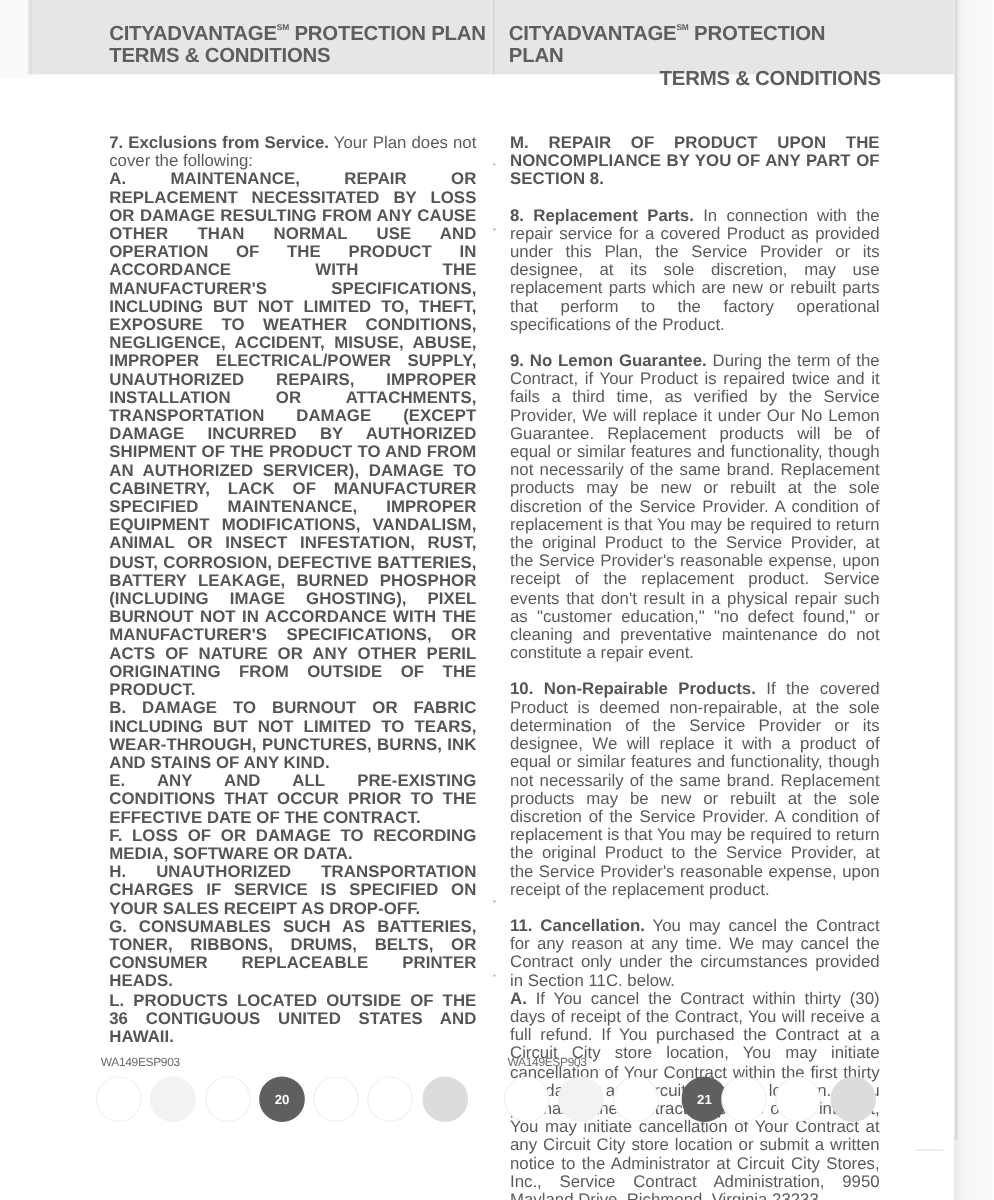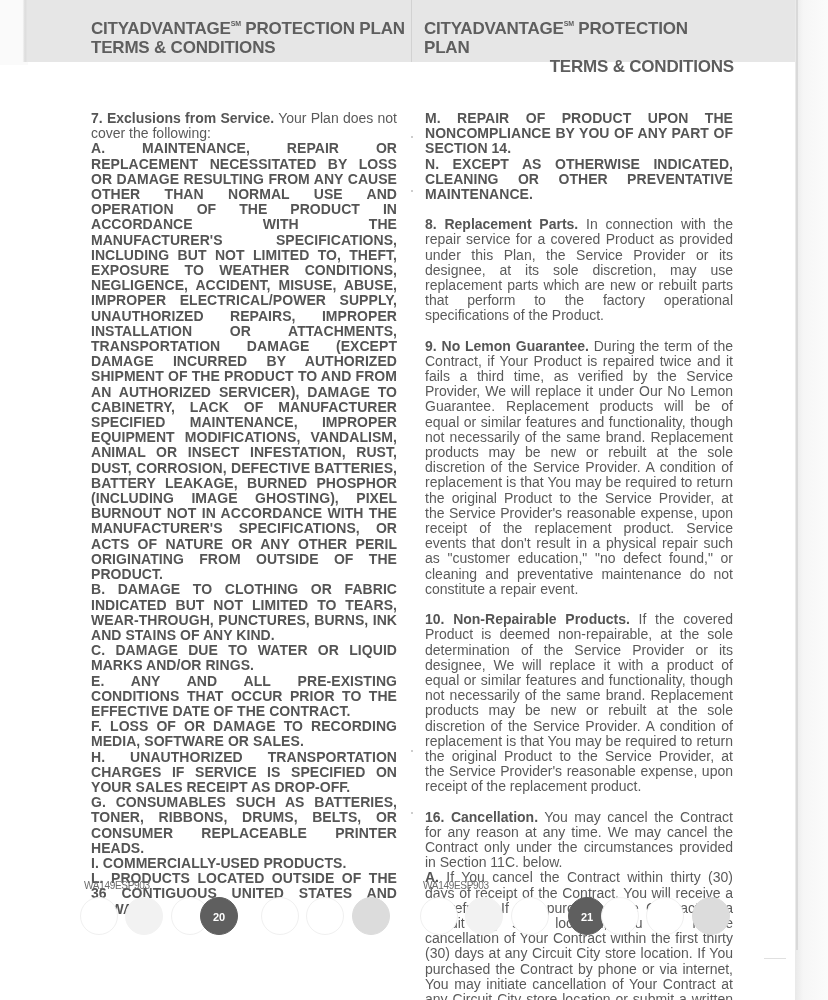--- a/index.html
+++ b/index.html
@@ -101,48 +101,45 @@
 <div class="header-title header-right">
   <span class="line1"><span>CITYADVANTAGE</span><sup>SM</sup><span> PROTECTION PLAN</span></span>
   <span>TERMS &amp; CONDITIONS</span>
 </div>
 
 <div class="column col-left">
   <p class="body-p">
     <span class="sec-head">7. Exclusions from Service.</span><span> Your Plan does not cover the following:</span>
   </p>
   <p class="caps">A. MAINTENANCE, REPAIR OR REPLACEMENT NECESSITATED BY LOSS OR DAMAGE RESULTING FROM ANY CAUSE OTHER THAN NORMAL USE AND OPERATION OF THE PRODUCT IN ACCORDANCE WITH THE MANUFACTURER'S SPECIFICATIONS, INCLUDING BUT NOT LIMITED TO, THEFT, EXPOSURE TO WEATHER CONDITIONS, NEGLIGENCE, ACCIDENT, MISUSE, ABUSE, IMPROPER ELECTRICAL/POWER SUPPLY, UNAUTHORIZED REPAIRS, IMPROPER INSTALLATION OR ATTACHMENTS, TRANSPORTATION DAMAGE (EXCEPT DAMAGE INCURRED BY AUTHORIZED SHIPMENT OF THE PRODUCT TO AND FROM AN AUTHORIZED SERVICER), DAMAGE TO CABINETRY, LACK OF MANUFACTURER SPECIFIED MAINTENANCE, IMPROPER EQUIPMENT MODIFICATIONS, VANDALISM, ANIMAL OR INSECT INFESTATION, RUST, DUST, CORROSION, DEFECTIVE BATTERIES, BATTERY LEAKAGE, BURNED PHOSPHOR (INCLUDING IMAGE GHOSTING), PIXEL BURNOUT NOT IN ACCORDANCE WITH THE MANUFACTURER'S SPECIFICATIONS, OR ACTS OF NATURE OR ANY OTHER PERIL ORIGINATING FROM OUTSIDE OF THE PRODUCT.</p>
-  <p class="caps">B. DAMAGE TO CLOTHING OR FABRIC INDICATED BUT NOT LIMITED TO TEARS, WEAR-THROUGH, PUNCTURES, BURNS, INK AND STAINS OF ANY KIND.</p>
-  <p class="caps">C. DAMAGE DUE TO WATER OR LIQUID MARKS AND/OR RINGS.</p>
+  <p class="caps">B. DAMAGE TO BURNOUT OR FABRIC INCLUDING BUT NOT LIMITED TO TEARS, WEAR-THROUGH, PUNCTURES, BURNS, INK AND STAINS OF ANY KIND.</p>
   <p class="caps">E. ANY AND ALL PRE-EXISTING CONDITIONS THAT OCCUR PRIOR TO THE EFFECTIVE DATE OF THE CONTRACT.</p>
-  <p class="caps">F. LOSS OF OR DAMAGE TO RECORDING MEDIA, SOFTWARE OR SALES.</p>
+  <p class="caps">F. LOSS OF OR DAMAGE TO RECORDING MEDIA, SOFTWARE OR DATA.</p>
   <p class="caps">H. UNAUTHORIZED TRANSPORTATION CHARGES IF SERVICE IS SPECIFIED ON YOUR SALES RECEIPT AS DROP-OFF.</p>
   <p class="caps">G. CONSUMABLES SUCH AS BATTERIES, TONER, RIBBONS, DRUMS, BELTS, OR CONSUMER REPLACEABLE PRINTER HEADS.</p>
-  <p class="caps">I. COMMERCIALLY-USED PRODUCTS.</p>
   <p class="caps">L. PRODUCTS LOCATED OUTSIDE OF THE 36 CONTIGUOUS UNITED STATES AND HAWAII.</p>
 </div>
 
 <div class="column col-right">
-  <p class="caps">M. REPAIR OF PRODUCT UPON THE NONCOMPLIANCE BY YOU OF ANY PART OF SECTION 14.</p>
-  <p class="caps">N. EXCEPT AS OTHERWISE INDICATED, CLEANING OR OTHER PREVENTATIVE MAINTENANCE.</p>
+  <p class="caps">M. REPAIR OF PRODUCT UPON THE NONCOMPLIANCE BY YOU OF ANY PART OF SECTION 8.</p>
   <div class="gap"></div>
   <p class="body-p">
     <span class="sec-head">8. Replacement Parts.</span><span> In connection with the repair service for a covered Product as provided under this Plan, the Service Provider or its designee, at its sole discretion, may use replacement parts which are new or rebuilt parts that perform to the factory operational specifications of the Product.</span>
   </p>
   <div class="gap"></div>
   <p class="body-p">
     <span class="sec-head">9. No Lemon Guarantee.</span><span> During the term of the Contract, if Your Product is repaired twice and it fails a third time, as verified by the Service Provider, We will replace it under Our No Lemon Guarantee. Replacement products will be of equal or similar features and functionality, though not necessarily of the same brand. Replacement products may be new or rebuilt at the sole discretion of the Service Provider. A condition of replacement is that You may be required to return the original Product to the Service Provider, at the Service Provider's reasonable expense, upon receipt of the replacement product. Service events that don't result in a physical repair such as "customer education," "no defect found," or cleaning and preventative maintenance do not constitute a repair event.</span>
   </p>
   <div class="gap"></div>
   <p class="body-p">
     <span class="sec-head">10. Non-Repairable Products.</span><span> If the covered Product is deemed non-repairable, at the sole determination of the Service Provider or its designee, We will replace it with a product of equal or similar features and functionality, though not necessarily of the same brand. Replacement products may be new or rebuilt at the sole discretion of the Service Provider. A condition of replacement is that You may be required to return the original Product to the Service Provider, at the Service Provider's reasonable expense, upon receipt of the replacement product.</span>
   </p>
   <div class="gap"></div>
   <p class="body-p">
-    <span class="sec-head">16. Cancellation.</span><span> You may cancel the Contract for any reason at any time. We may cancel the Contract only under the circumstances provided in Section 11C. below.</span>
+    <span class="sec-head">11. Cancellation.</span><span> You may cancel the Contract for any reason at any time. We may cancel the Contract only under the circumstances provided in Section 11C. below.</span>
   </p>
   <p class="body-p">
     <span class="lbl">A.</span><span> If You cancel the Contract within thirty (30) days of receipt of the Contract, You will receive a full refund. If You purchased the Contract at a Circuit City store location, You may initiate cancellation of Your Contract within the first thirty (30) days at any Circuit City store location. If You purchased the Contract by phone or via internet, You may initiate cancellation of Your Contract at any Circuit City store location or submit a written notice to the Administrator at Circuit City Stores, Inc., Service Contract Administration, 9950 Mayland Drive, Richmond, Virginia 23233.</span>
   </p>
   <p class="body-p" style="text-align:left;">
     <span class="lbl">B.</span><span> If You initiate cancellation of Your Contract at any time after the first thirty (50) days of receipt of the Contract, You</span>
   </p>
 </div>
 
 <div class="tick-mark" style="left:411px; top:136px;"></div>
@@ -150,21 +147,21 @@
 <div class="tick-mark" style="left:411px; top:750px;"></div>
 <div class="tick-mark" style="left:411px; top:812px;"></div>
 
 <div class="footer-code footer-left">WA149ESP903</div>
 <div class="footer-code footer-right">WA149ESP903</div>
 
 <div class="dots dots-left">
   <div class="dot" style="left:0px;"></div>
   <div class="dot light" style="left:45px;"></div>
   <div class="dot" style="left:91px;"></div>
-  <div class="dot active" style="left:120px;">20</div>
+  <div class="dot active" style="left:136px;">20</div>
   <div class="dot" style="left:181px;"></div>
   <div class="dot" style="left:226px;"></div>
   <div class="dot gray" style="left:272px;"></div>
 </div>
 
 <div class="dots dots-right">
   <div class="dot" style="left:0px;"></div>
   <div class="dot light" style="left:45px;"></div>
   <div class="dot" style="left:91px;"></div>
   <div class="dot active" style="left:148px;">21</div>

